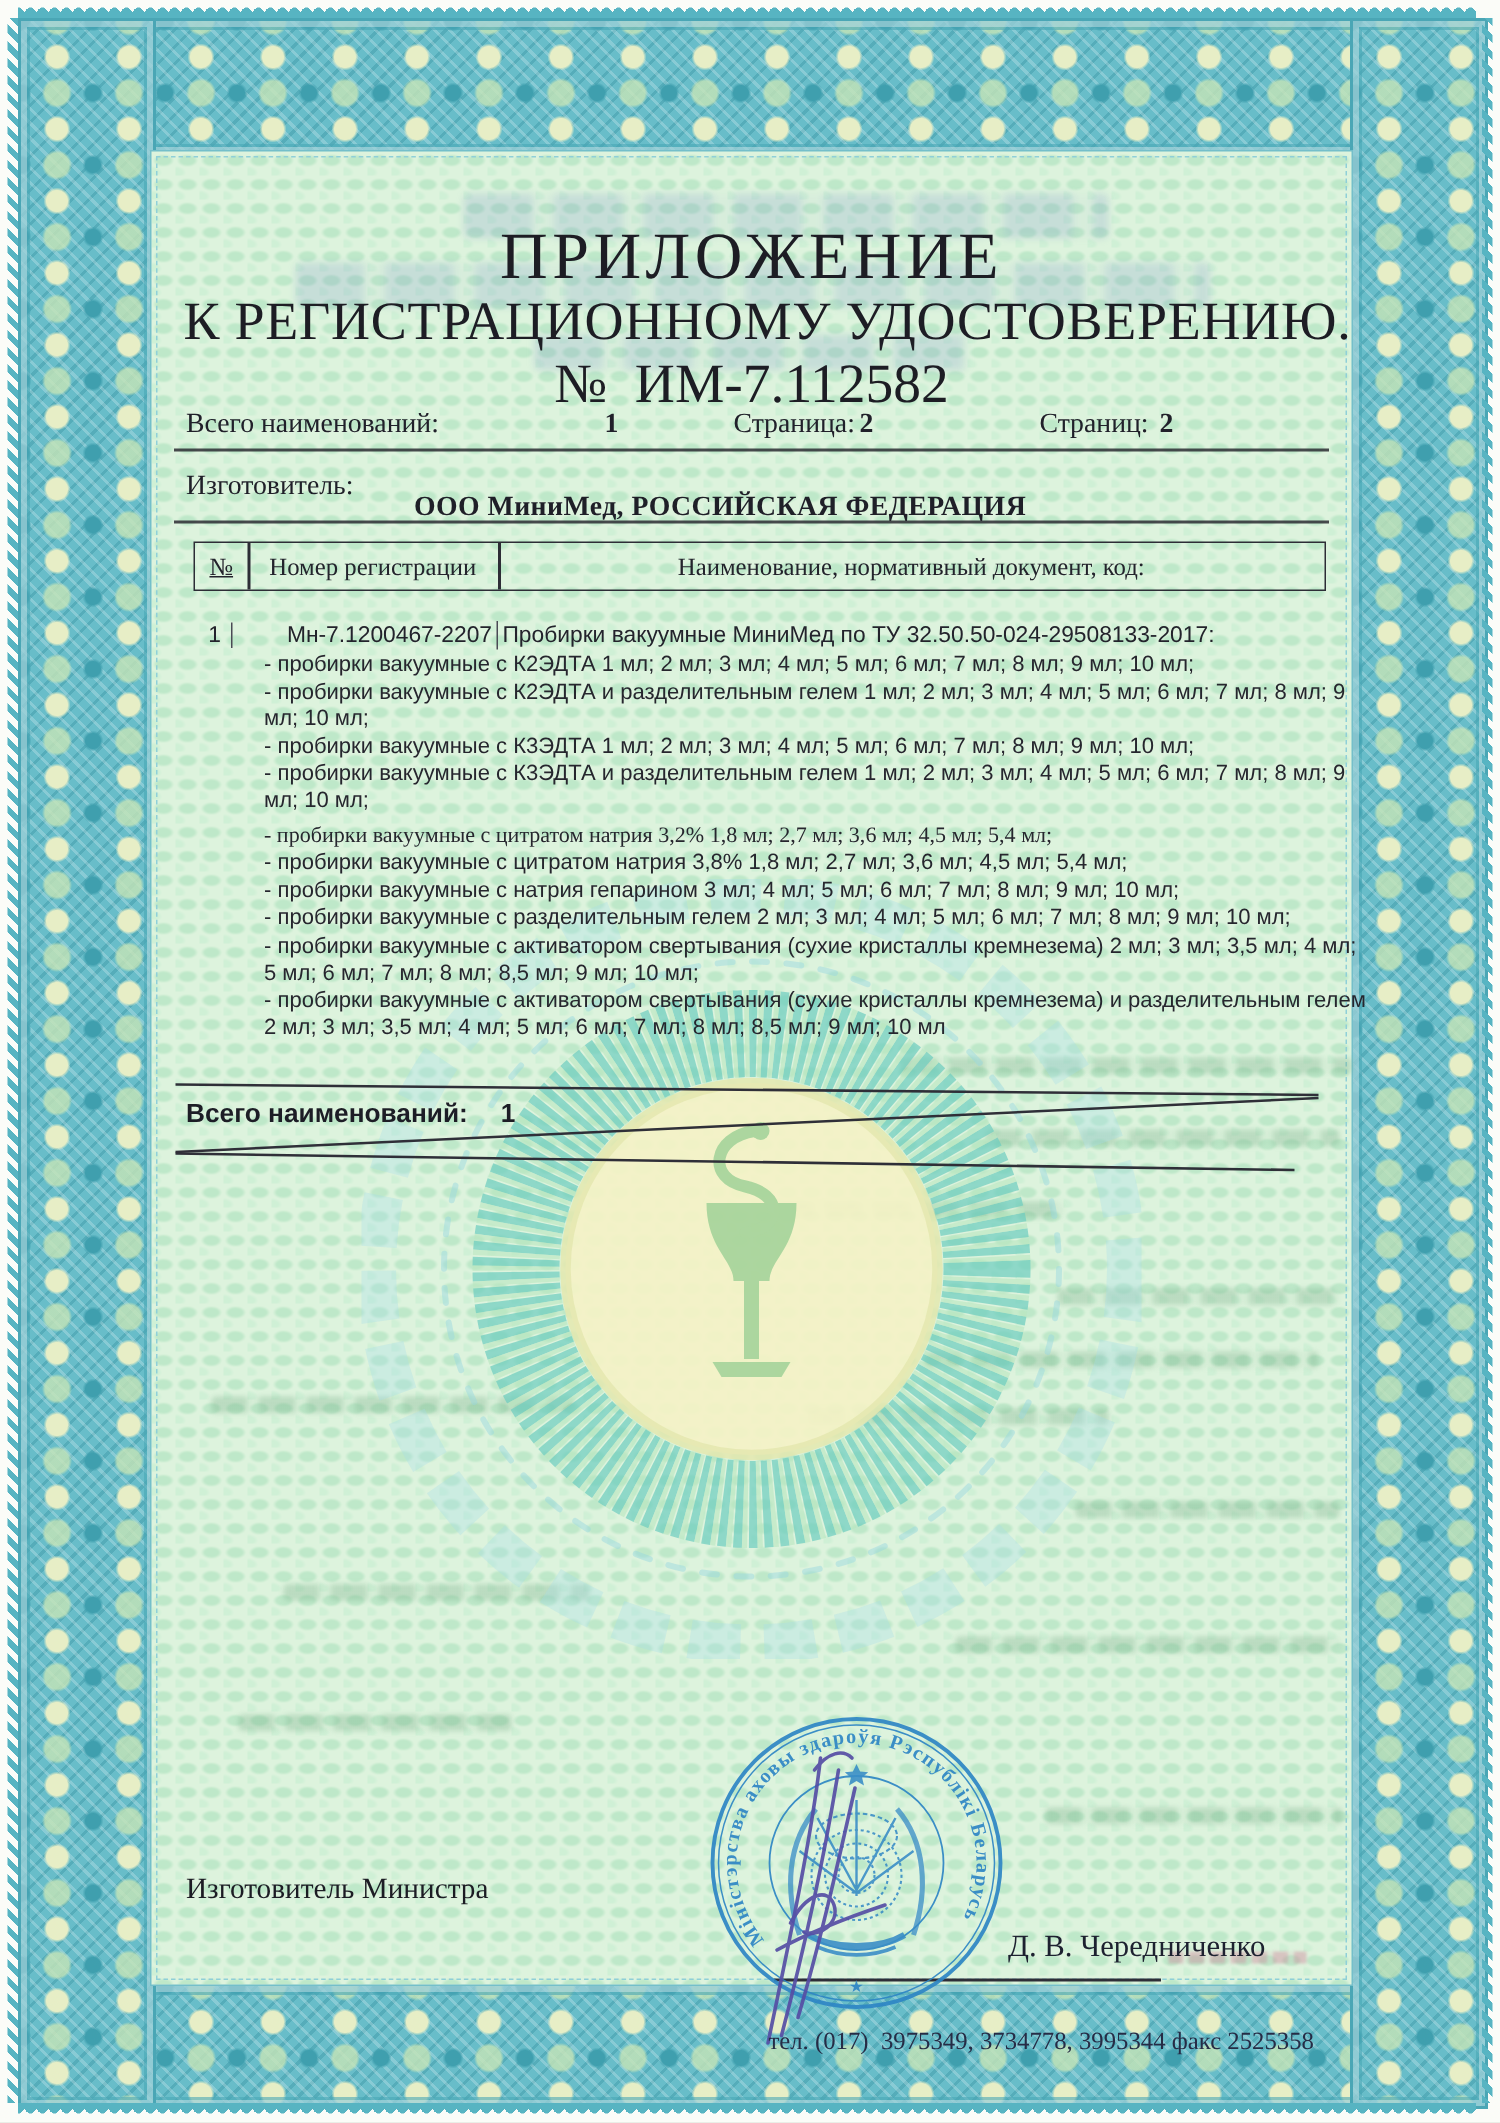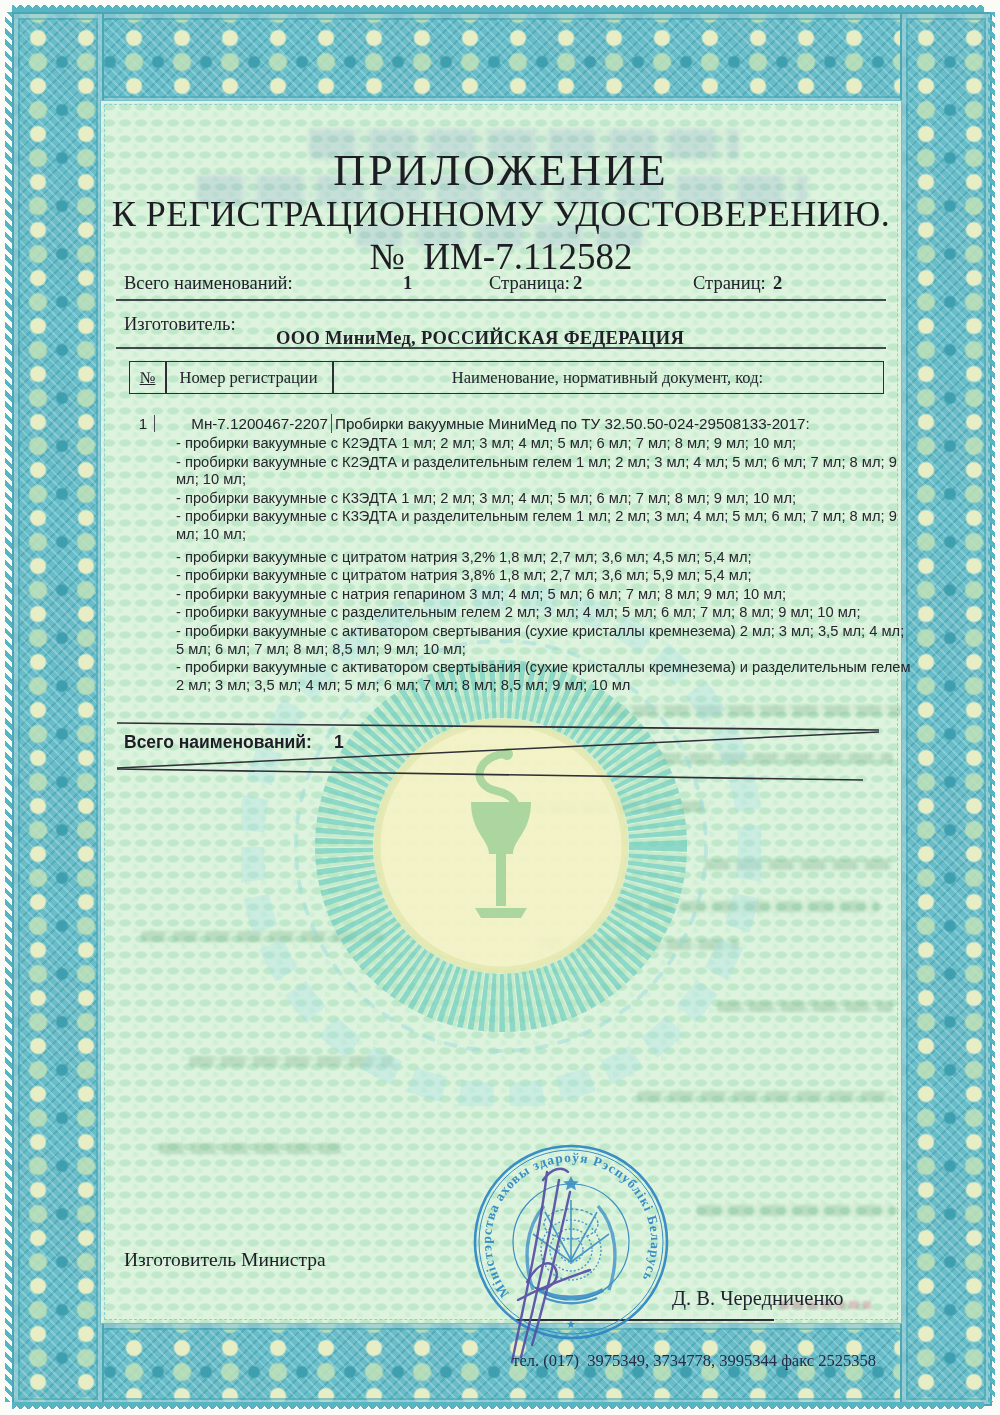--- a/index.html
+++ b/index.html
@@ -49,42 +49,42 @@
     background:repeating-linear-gradient(90deg, rgba(108,168,128,.30) 0 24px, rgba(108,168,128,.07) 24px 32px);}
   .ghost-blue{position:absolute;border-radius:4px;filter:blur(2.5px);
     background:repeating-linear-gradient(90deg, rgba(110,140,200,.20) 0 46px, rgba(110,140,200,.05) 46px 60px);}
 
   
   .watermark{position:absolute;left:140px;top:485px;width:520px;height:520px;}
 
   
   .title{position:absolute;left:0;width:100%;text-align:center;color:#1d1d24;}
   .t1{top:44px;font-size:44px;letter-spacing:3px;}
-  .t2{top:92px;font-size:36px;letter-spacing:.5px;}
+  .t2{top:92px;font-size:36px;letter-spacing:.5px;text-align:right;}
   .t3{top:134px;font-size:37px;white-space:pre;}
 
   .fieldlbl,.fieldval{position:absolute;font-size:18.5px;color:#20202a;}
   .fieldval{font-weight:bold;}
   .rule{position:absolute;height:2px;background:#2b2b33;opacity:.85;}
 
   .mfglbl{position:absolute;font-size:18.5px;}
   .mfgval{position:absolute;font-size:18.5px;font-weight:bold;letter-spacing:.3px;}
 
   .tbox{position:absolute;border:1.5px solid #2d2d36;}
   .tcell{position:absolute;top:0;height:100%;display:flex;align-items:center;justify-content:center;
          font-size:16.5px;color:#23232c;}
   .tdiv{position:absolute;top:0;width:1.5px;height:100%;background:#2d2d36;}
 
   .rowline{position:absolute;font-family:"Liberation Sans",sans-serif;font-size:15.2px;color:#23232c;}
   .vtick{position:absolute;width:1px;background:#4a4a55;}
 
   .items{position:absolute;left:43px;top:334px;width:736px;
          font-family:"Liberation Sans",sans-serif;font-size:14.7px;line-height:17.6px;color:#26262e;margin-left:32px;}
   .item{margin-bottom:1px;}
-  .item.gap{margin-top:5px;}
+  .item.gap{margin-top:5px;font-family:Liberation Serif, serif;}
 
   .strike{position:absolute;left:0;top:0;z-index:4;pointer-events:none;}
   .totalline{position:absolute;left:23px;top:631px;display:flex;gap:22px;z-index:3;
       font-family:"Liberation Sans",sans-serif;font-weight:bold;font-size:17.5px;color:#1d1d26;}
 
   .signer-title{position:absolute;left:23px;top:1148px;font-size:19.5px;color:#1c1c24;}
   .signer-name{position:absolute;left:571px;top:1186px;font-size:20.5px;color:#1d2130;z-index:6;}
   .sig-line{position:absolute;left:415px;top:1218px;width:258px;height:2px;background:#2e2e38;z-index:5;}
   .imprint{position:absolute;left:678px;top:1200px;width:92px;height:8px;z-index:5;
       filter:blur(1.2px);background:repeating-linear-gradient(90deg, rgba(205,125,150,.40) 0 10px, rgba(205,125,150,.08) 10px 14px);}
@@ -171,21 +171,21 @@
     <div class="rowline" style="left:63px;top:314px;width:164px;text-align:right;">Мн-7.1200467-2207</div>
     <div class="vtick" style="left:230px;top:313px;height:19px;"></div>
     <div class="rowline" style="left:234px;top:314px;width:545px;">Пробирки вакуумные МиниМед по ТУ 32.50.50-024-29508133-2017:</div>
 
     <div class="items">
       <div class="item">- пробирки вакуумные с К2ЭДТА 1 мл; 2 мл; 3 мл; 4 мл; 5 мл; 6 мл; 7 мл; 8 мл; 9 мл; 10 мл;</div>
       <div class="item">- пробирки вакуумные с К2ЭДТА и разделительным гелем 1 мл; 2 мл; 3 мл; 4 мл; 5 мл; 6 мл; 7 мл; 8 мл; 9 мл; 10 мл;</div>
       <div class="item">- пробирки вакуумные с К3ЭДТА 1 мл; 2 мл; 3 мл; 4 мл; 5 мл; 6 мл; 7 мл; 8 мл; 9 мл; 10 мл;</div>
       <div class="item">- пробирки вакуумные с К3ЭДТА и разделительным гелем 1 мл; 2 мл; 3 мл; 4 мл; 5 мл; 6 мл; 7 мл; 8 мл; 9 мл; 10 мл;</div>
       <div class="item gap">- пробирки вакуумные с цитратом натрия 3,2% 1,8 мл; 2,7 мл; 3,6 мл; 4,5 мл; 5,4 мл;</div>
-      <div class="item">- пробирки вакуумные с цитратом натрия 3,8% 1,8 мл; 2,7 мл; 3,6 мл; 5,9 мл; 5,4 мл;</div>
+      <div class="item">- пробирки вакуумные с цитратом натрия 3,8% 1,8 мл; 2,7 мл; 3,6 мл; 4,5 мл; 5,4 мл;</div>
       <div class="item">- пробирки вакуумные с натрия гепарином 3 мл; 4 мл; 5 мл; 6 мл; 7 мл; 8 мл; 9 мл; 10 мл;</div>
       <div class="item">- пробирки вакуумные с разделительным гелем 2 мл; 3 мл; 4 мл; 5 мл; 6 мл; 7 мл; 8 мл; 9 мл; 10 мл;</div>
       <div class="item">- пробирки вакуумные с активатором свертывания (сухие кристаллы кремнезема) 2 мл; 3 мл; 3,5 мл; 4 мл; 5 мл; 6 мл; 7 мл; 8 мл; 8,5 мл; 9 мл; 10 мл;</div>
       <div class="item">- пробирки вакуумные с активатором свертывания (сухие кристаллы кремнезема) и разделительным гелем 2 мл; 3 мл; 3,5 мл; 4 мл; 5 мл; 6 мл; 7 мл; 8 мл; 8,5 мл; 9 мл; 10 мл</div>
     </div>
 
     <div class="totalline">
       <span>Всего наименований:</span>
       <span>1</span>
     </div>

